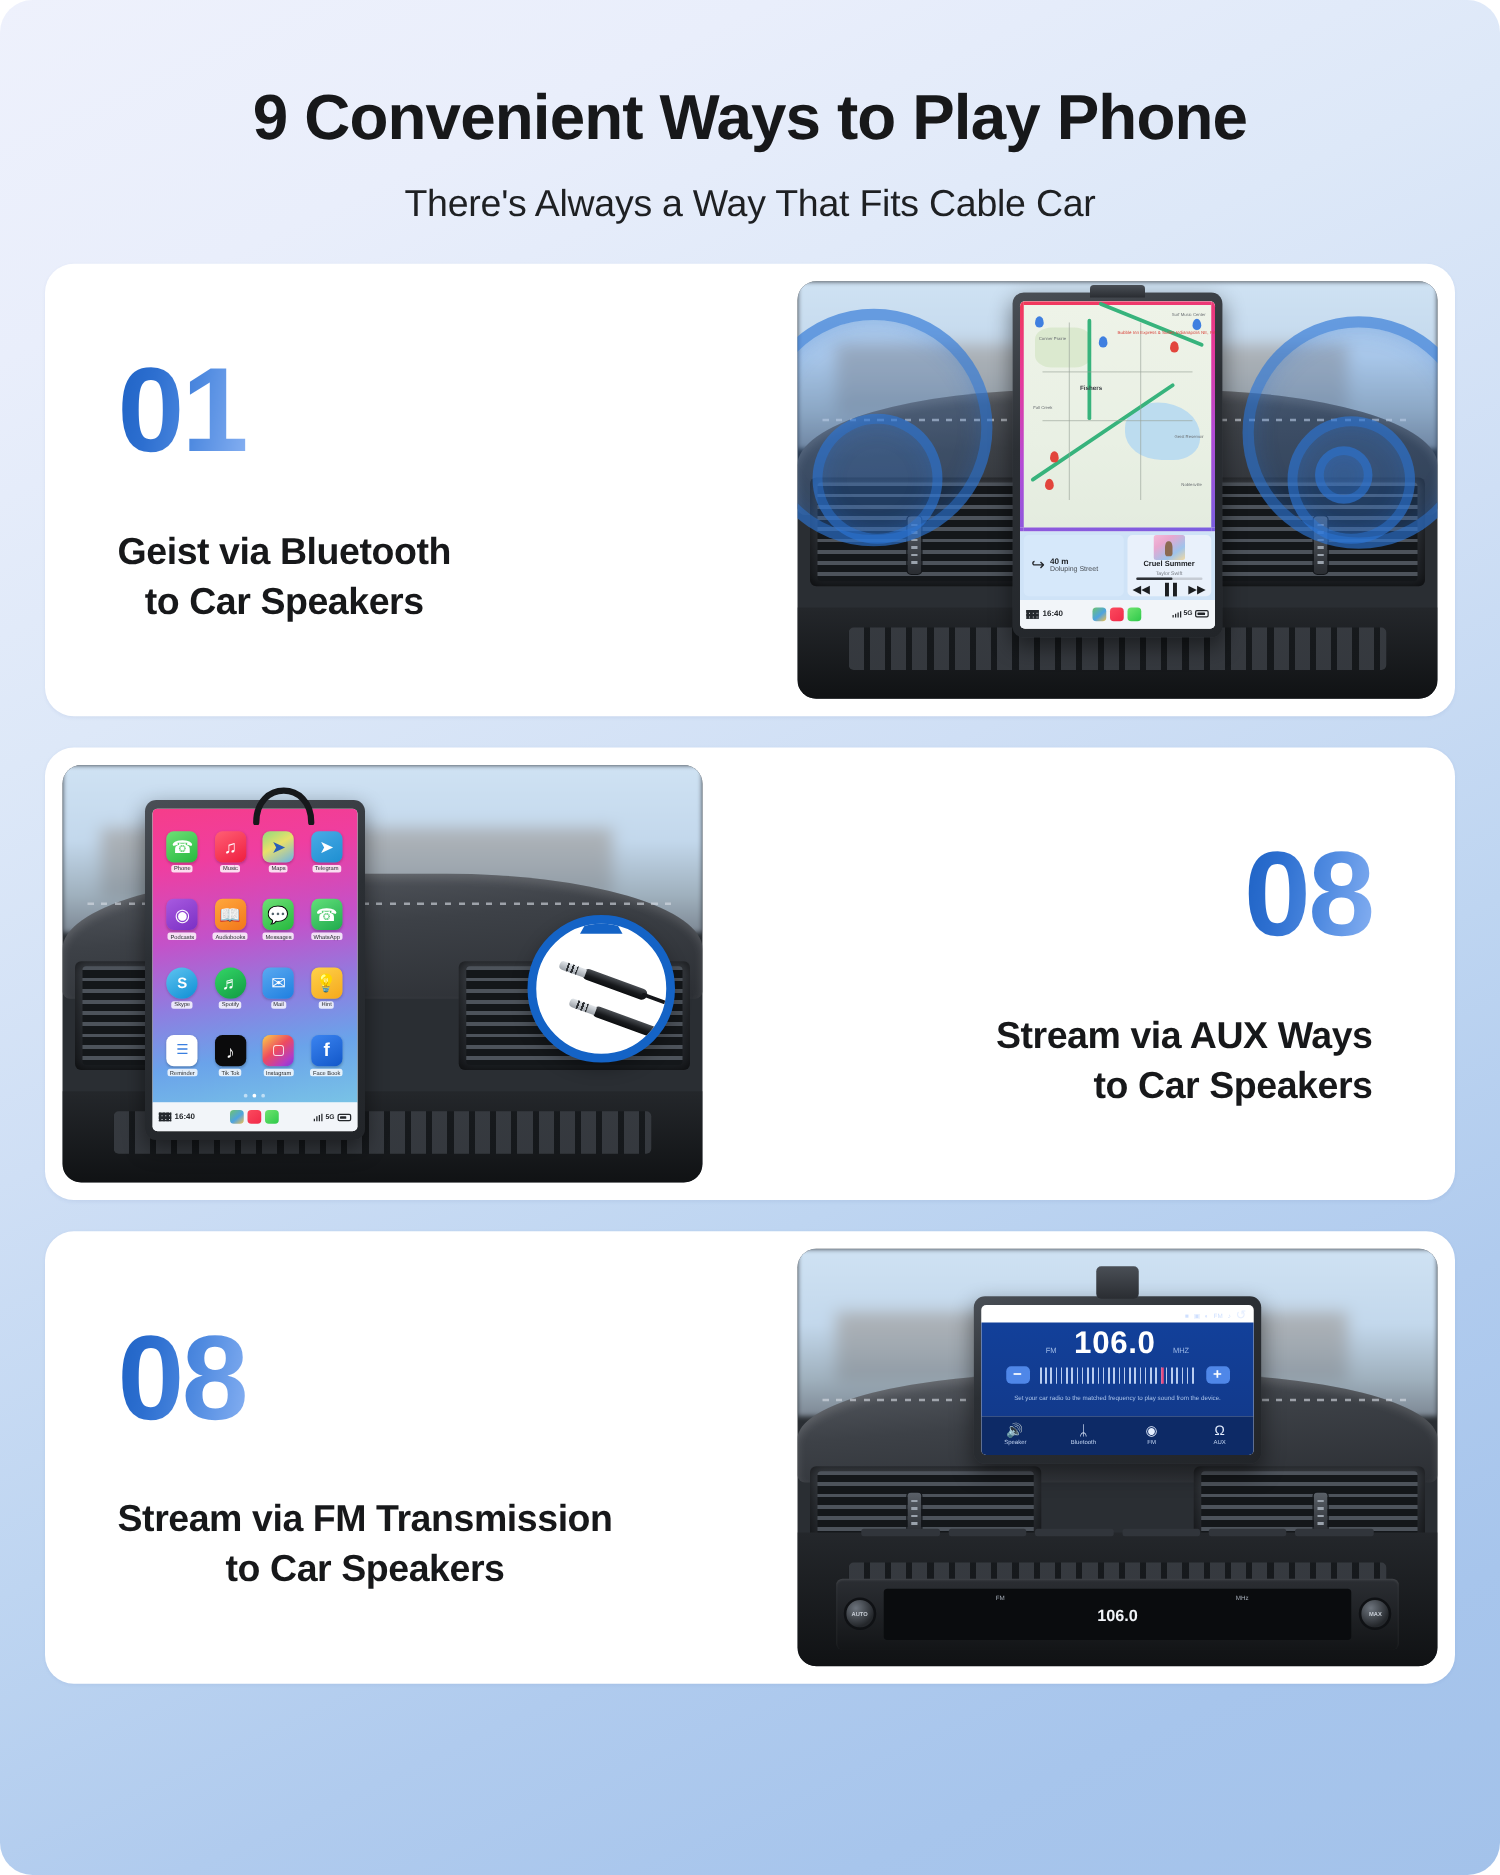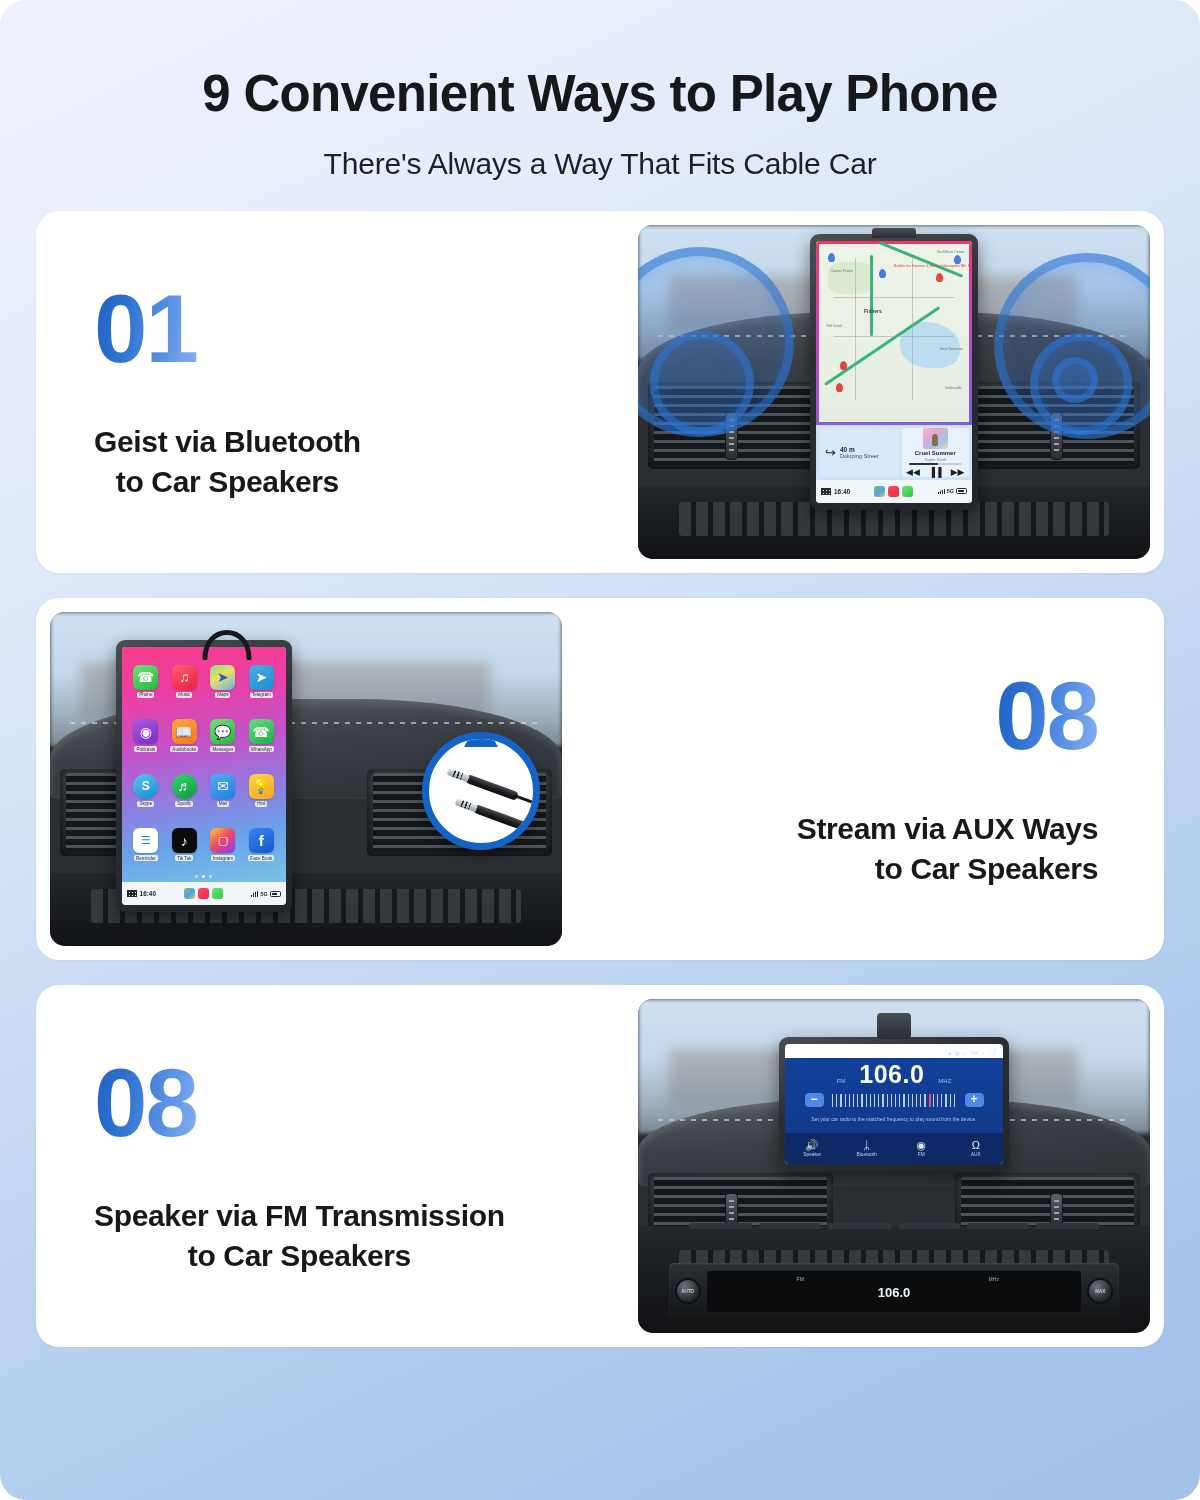--- a/index.html
+++ b/index.html
@@ -638,21 +638,21 @@
             </span>
           </div>
         </div>
       </div>
     </div>
 
     <div class="card media-right">
       <div class="textcol">
         <div class="num">08</div>
         <div class="caption">
-          <span class="ln">Speaker via FM Transmission</span>
+          <span class="ln">Stream via FM Transmission</span>
           <span class="ln">to Car Speakers</span>
         </div>
       </div>
 
       <div class="mediacol">
         <div class="photo">
           <div class="sky"></div>
           <div class="dashtop" style="top:30%;height:26%;"></div>
           <div class="stitch" style="top:36%;"></div>
           <div class="vent l" style="top:52%;height:20%;"></div>

